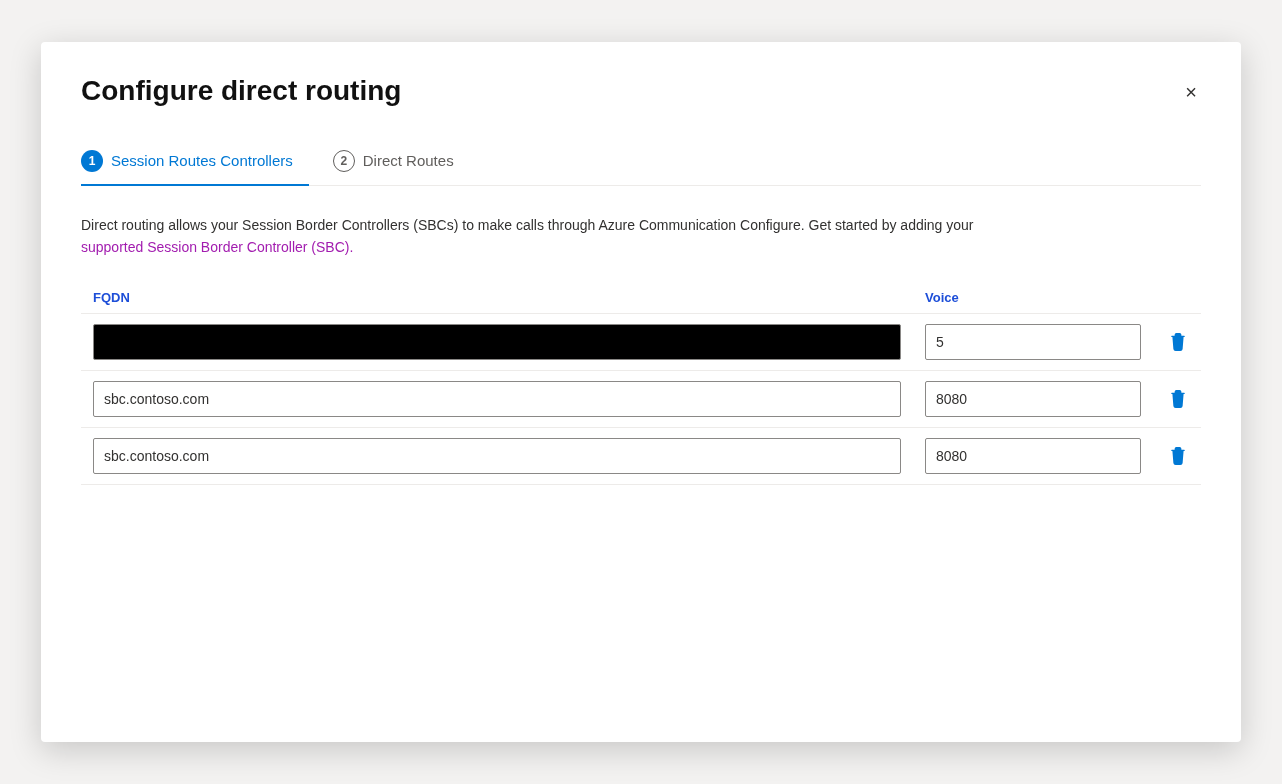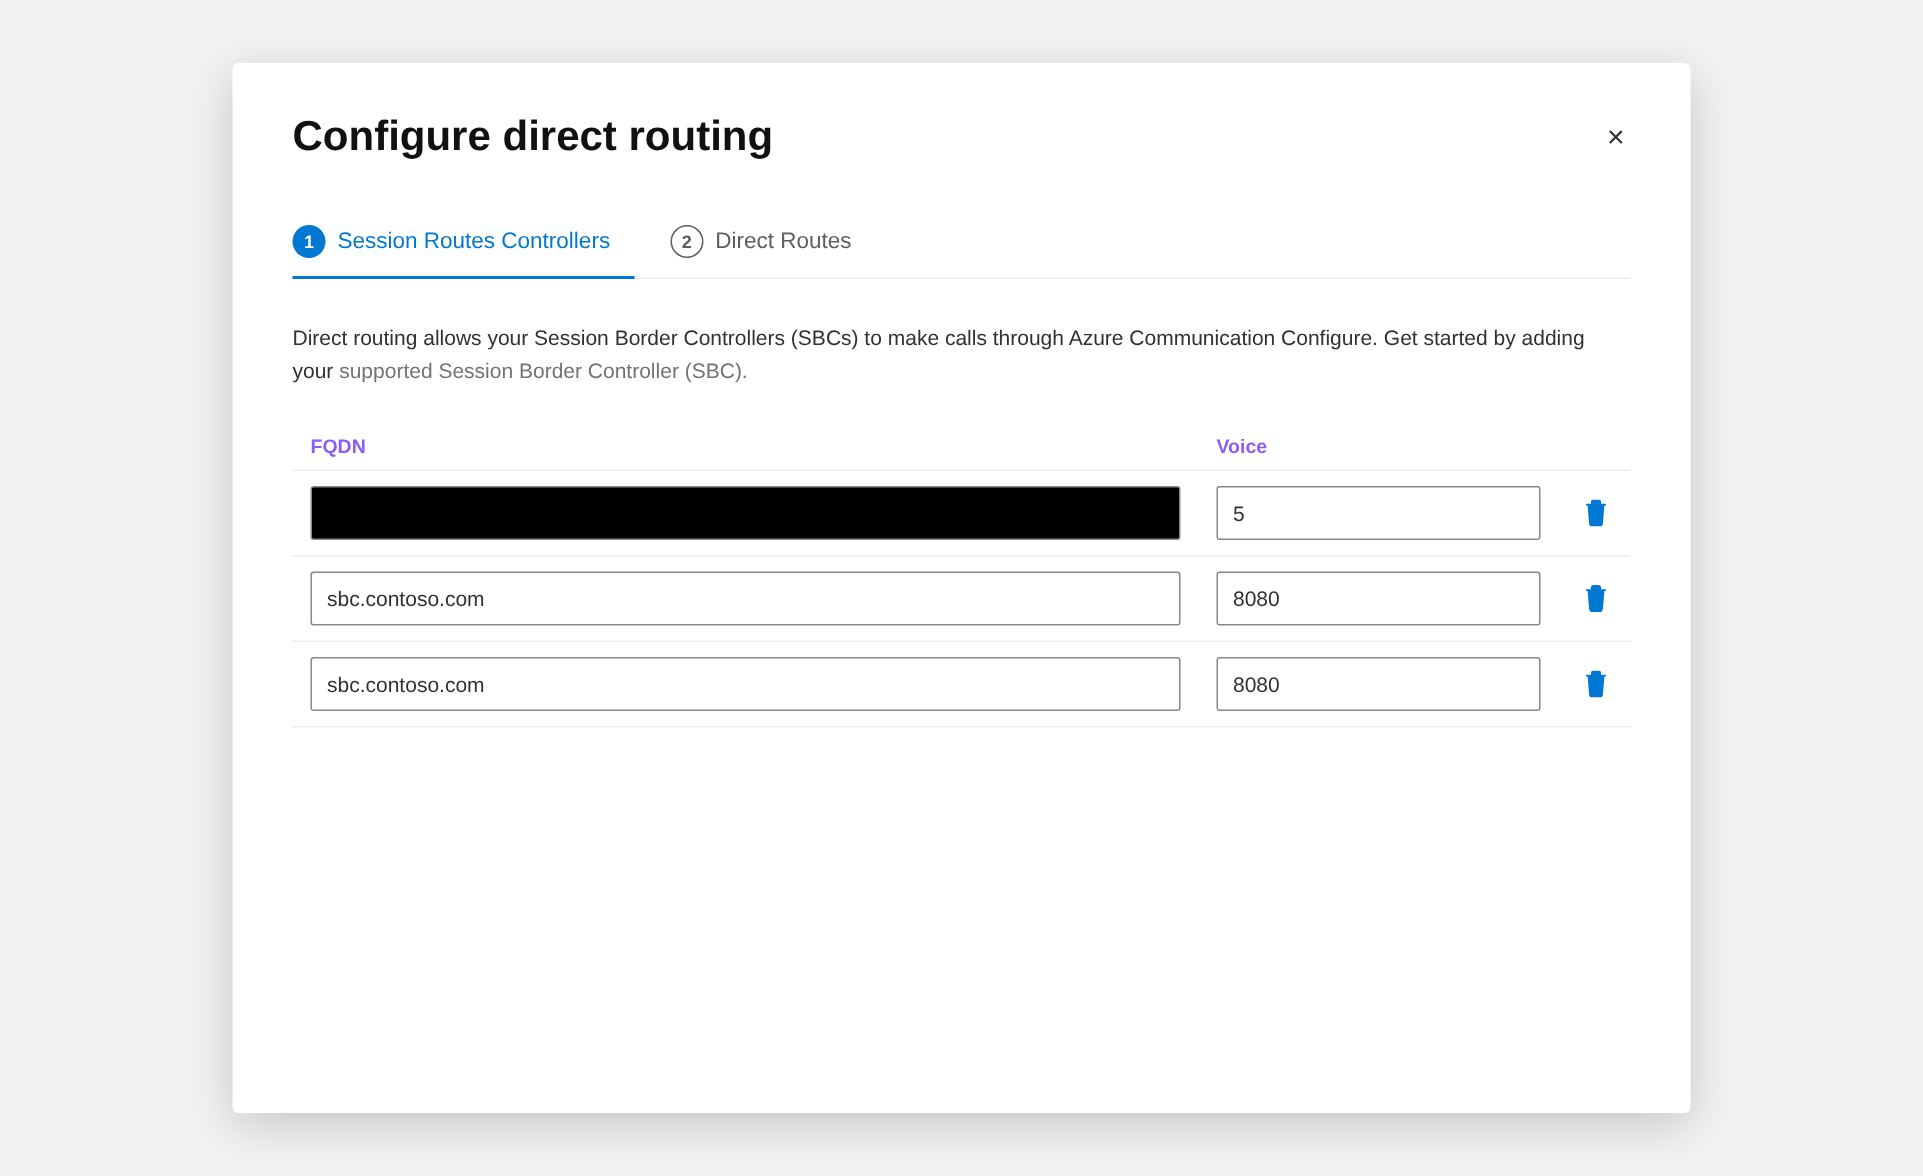--- a/index.html
+++ b/index.html
@@ -13,21 +13,21 @@
       background: #f3f2f1;
       display: flex;
       align-items: center;
       justify-content: center;
       min-height: 100vh;
       padding: 20px;
     }
 
     .dialog {
       background: #ffffff;
-      width: 972px;
+      width: 1200px;
       min-height: 700px;
       border-radius: 4px;
       box-shadow: 0 8px 32px rgba(0,0,0,0.18);
       padding: 32px 40px 40px 40px;
       position: relative;
     }
 
     .dialog-header {
       display: flex;
       align-items: flex-start;
@@ -107,37 +107,37 @@
 
     .description {
       font-size: 14px;
       color: #323130;
       line-height: 1.6;
       margin-bottom: 32px;
       max-width: 900px;
     }
 
     .description a {
-      color: #737373;
+      color: #a21caf;
       text-decoration: none;
     }
 
     .table-header {
       display: grid;
       grid-template-columns: 1fr 240px 48px;
       gap: 0;
       padding: 0 0 8px 0;
       border-bottom: 1px solid #edebe9;
       margin-bottom: 0;
     }
 
     .col-header {
       font-size: 13px;
       font-weight: 600;
-      color: #8b5cf6;
+      color: #1d4ed8;
       padding: 0 12px;
     }
 
     .col-header:first-child {
       padding-left: 12px;
     }
 
     .table-rows {
       display: flex;
       flex-direction: column;

